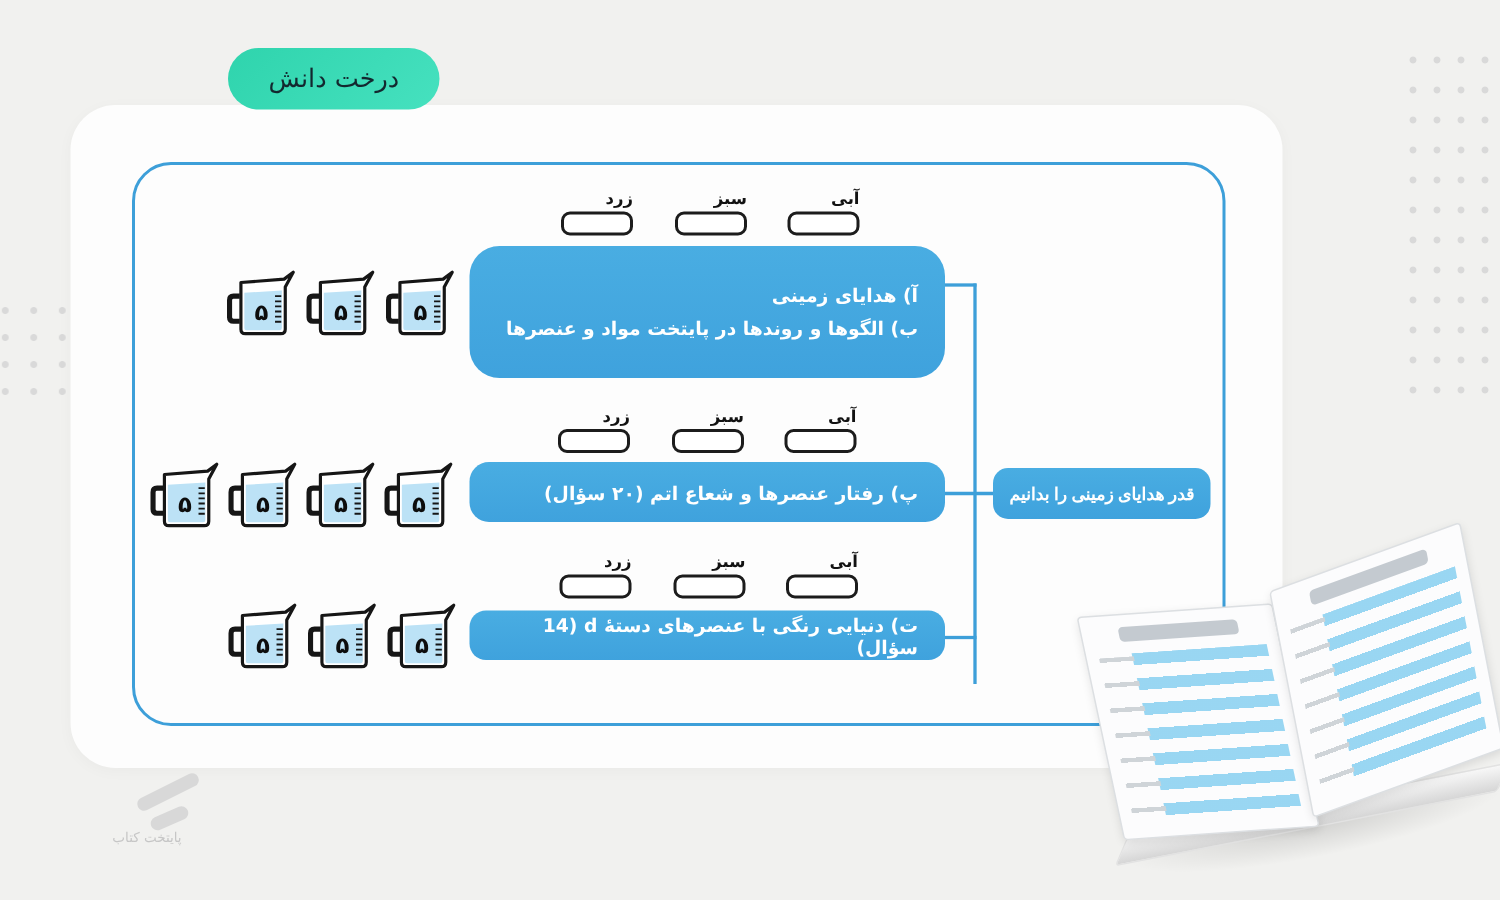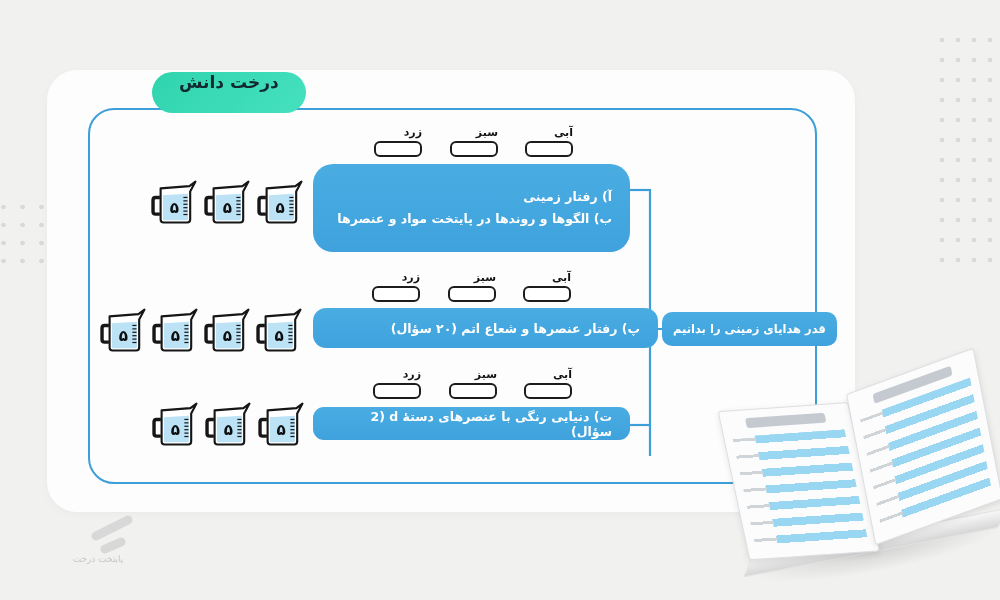--- a/index.html
+++ b/index.html
@@ -7,40 +7,40 @@
 
   
   .dots{position:absolute;background-image:radial-gradient(circle,#d9d9d9 2px,transparent 2.6px);}
   .dots-right{left:934px;top:30px;width:66px;height:240px;background-size:16px 20px;}
   .dots-left{left:-6px;top:198px;width:56px;height:76px;background-size:19px 18px;}
 
   
   .card{position:absolute;left:47px;top:70px;width:808px;height:442px;background:#fdfdfd;border-radius:30px;box-shadow:0 2px 10px rgba(0,0,0,.03);}
 
   
-  .badge{position:absolute;left:152px;top:32px;height:41px;padding:0 27px;display:flex;align-items:flex-start;
-         background:linear-gradient(135deg,#2fd4ad,#46e1bf);border-radius:22px;font-size:17px;font-weight:bold;
-         color:#13282f;z-index:8;direction:rtl;margin-top:40px;}
+  .badge{position:absolute;left:152px;top:32px;height:41px;padding:0 27px;display:flex;align-items:center;
+         background:linear-gradient(135deg,#2fd4ad,#46e1bf);border-radius:22px;font-size:17px;font-weight:normal;
+         color:#13282f;z-index:8;direction:rtl;}
 
   
   .outline{position:absolute;left:88px;top:108px;width:725px;height:372px;border:2px solid #3d9fd9;border-radius:26px;z-index:1;}
 
   svg.overlay{position:absolute;left:0;top:0;width:1000px;height:600px;z-index:2;pointer-events:none;}
 
   
   .bluebox{position:absolute;background:linear-gradient(180deg,#49ade2,#3fa2dd);color:#fff;font-weight:bold;
            direction:rtl;display:flex;flex-direction:column;justify-content:center;padding:0 18px;box-sizing:border-box;
            font-size:12.5px;z-index:3;}
   .box-1{left:313px;top:164px;width:317px;height:88px;border-radius:20px;line-height:1.8;}
-  .box-2{left:313px;top:308px;width:345px;height:40px;border-radius:13px;}
+  .box-2{left:313px;top:308px;width:317px;height:40px;border-radius:13px;}
   .box-3{left:313px;top:407px;width:317px;height:33px;border-radius:11px;}
 
   .goal{position:absolute;left:662px;top:312px;height:34px;display:flex;align-items:center;
         background:linear-gradient(180deg,#49ade2,#3fa2dd);border-radius:10px;color:#fff;font-weight:bold;
-        font-size:11.5px;padding:0 11px;direction:rtl;white-space:nowrap;z-index:3;box-sizing:border-box;min-width:138px;justify-content:center;}
+        font-size:11.5px;padding:0 11px;direction:rtl;white-space:nowrap;z-index:3;box-sizing:border-box;min-width:138px;justify-content:center;font-family:Liberation Serif, serif;}
 
   
   .colgroup{position:absolute;width:48px;text-align:right;z-index:3;}
   .collabel{font-size:11px;font-weight:bold;color:#121212;margin-bottom:2px;direction:rtl;}
   .colbox{height:12px;border:2px solid #1c1c1c;border-radius:6px;background:#fff;}
 
   
   .jugrow{position:absolute;display:flex;gap:6px;z-index:3;}
   .jug{width:47px;height:50px;}
 
@@ -139,21 +139,21 @@
   <div class="colgroup" style="left:450px;top:126px;">
     <div class="collabel">سبز</div>
     <div class="colbox"></div>
   </div>
   <div class="colgroup" style="left:525px;top:126px;">
     <div class="collabel">آبی</div>
     <div class="colbox"></div>
   </div>
 
   <div class="bluebox box-1">
-    <div>آ) رفتار زمینی</div>
+    <div>آ) هدایای زمینی</div>
     <div>ب) الگوها و روندها در پایتخت مواد و عنصرها</div>
   </div>
 
   <div class="jugrow" style="left:99px;top:305px;gap:5px;">
     <svg class="jug" viewBox="0 0 62 58">
       <path d="M13,23 H7.5 Q4,23 4,26.5 V41.5 Q4,45 7.5,45 H13" fill="none" stroke="#161616" stroke-width="4.5"></path>
       <path d="M14,11 L52,8 L60,2 L53,15 L53,52 Q53,56 49,56 L18,56 Q14,56 14,52 Z" fill="#ffffff" stroke="#161616" stroke-width="2.8" stroke-linejoin="round"></path>
       <path d="M17,20 L50,18 L50,51 Q50,53 48,53 L19,53 Q17,53 17,51 Z" fill="#bce2f6"></path>
       <g stroke="#161616" stroke-width="1.6">
         <line x1="44" y1="23" x2="49.5" y2="23"></line>
@@ -278,21 +278,21 @@
   <div class="colgroup" style="left:449px;top:368px;">
     <div class="collabel">سبز</div>
     <div class="colbox"></div>
   </div>
   <div class="colgroup" style="left:524px;top:368px;">
     <div class="collabel">آبی</div>
     <div class="colbox"></div>
   </div>
 
   <div class="bluebox box-3">
-    <div>ت) دنیایی رنگی با عنصرهای دستهٔ d (2 سؤال)</div>
+    <div>ت) دنیایی رنگی با عنصرهای دستهٔ d (14 سؤال)</div>
   </div>
 
   <div class="goal">
     <span>قدر هدایای زمینی را بدانیم</span>
   </div>
 
   <div class="book">
     <div class="book-shadow"></div>
     <div class="stack"></div>
     <div class="page page-left">
@@ -306,15 +306,15 @@
       <div class="page-lines"></div>
     </div>
   </div>
 
   <svg class="wm-svg" width="84" height="46" viewBox="0 0 84 46">
     <g stroke="#d8d8d8" stroke-width="9" stroke-linecap="round" fill="none">
       <path d="M70,12 L38,28"></path>
       <path d="M63,34 L47,41"></path>
     </g>
   </svg>
-  <div class="wm-label">پایتخت درخت</div>
+  <div class="wm-label">پایتخت کتاب</div>
 
 </div>
 
 </body></html>

